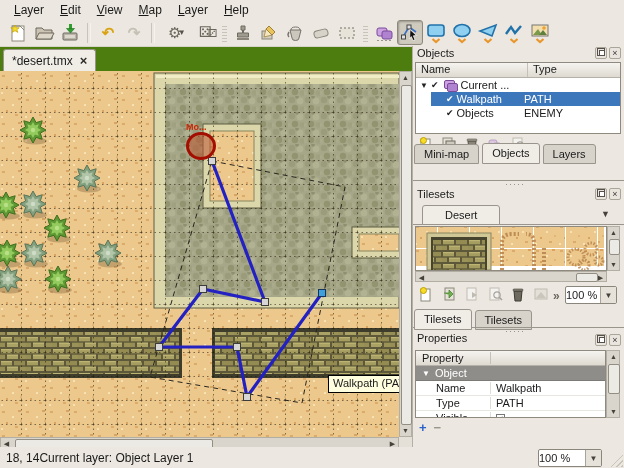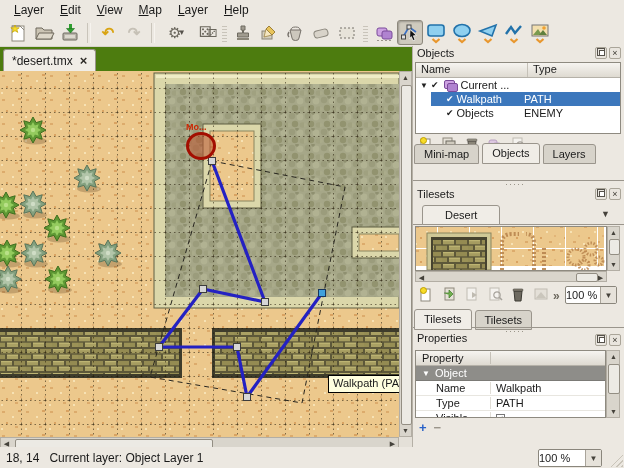--- a/index.html
+++ b/index.html
@@ -85,21 +85,21 @@
   .phead{background:linear-gradient(#f6f4f0,#dedad1);border-bottom:1px solid #b5b1a8}
   .phead .c1{padding-left:6px;border-right:1px solid #c5c1b8}
   .pgroup{background:#8e8d89;color:#fff;border-bottom:1px solid #7b7a76}
   .pgroup .g{padding-left:6px;display:flex;align-items:center;gap:5px}
   .pgroup .expander{color:#fff;margin-left:0}
   .vchk{width:10px;height:10px;background:#fff;border:1px solid #777;font-size:8px;line-height:9px;text-align:center}
   .pm-btn{font-weight:bold;font-size:13px}
   
   .statusbar{position:absolute;left:0;top:447px;width:624px;height:21px;background:#ece8e1;display:flex;align-items:center;font-size:12px}
   .statusbar .coords{margin-left:6px}
-  .statusbar .layerinfo{margin-left:10px}
+  .statusbar .layerinfo{}
   .resize-grip{position:absolute;right:1px;bottom:1px;width:13px;height:13px;background:
     linear-gradient(135deg,transparent 0 50%,#c9c4b9 50% 57%,transparent 57% 71%,#c9c4b9 71% 78%,transparent 78% 92%,#c9c4b9 92% 100%)}
 </style>
 </head>
 <body>
 
 <div class="menubar">
   <span class="menu-item">Layer</span>
   <span class="menu-item">Edit</span>
   <span class="menu-item">View</span>

